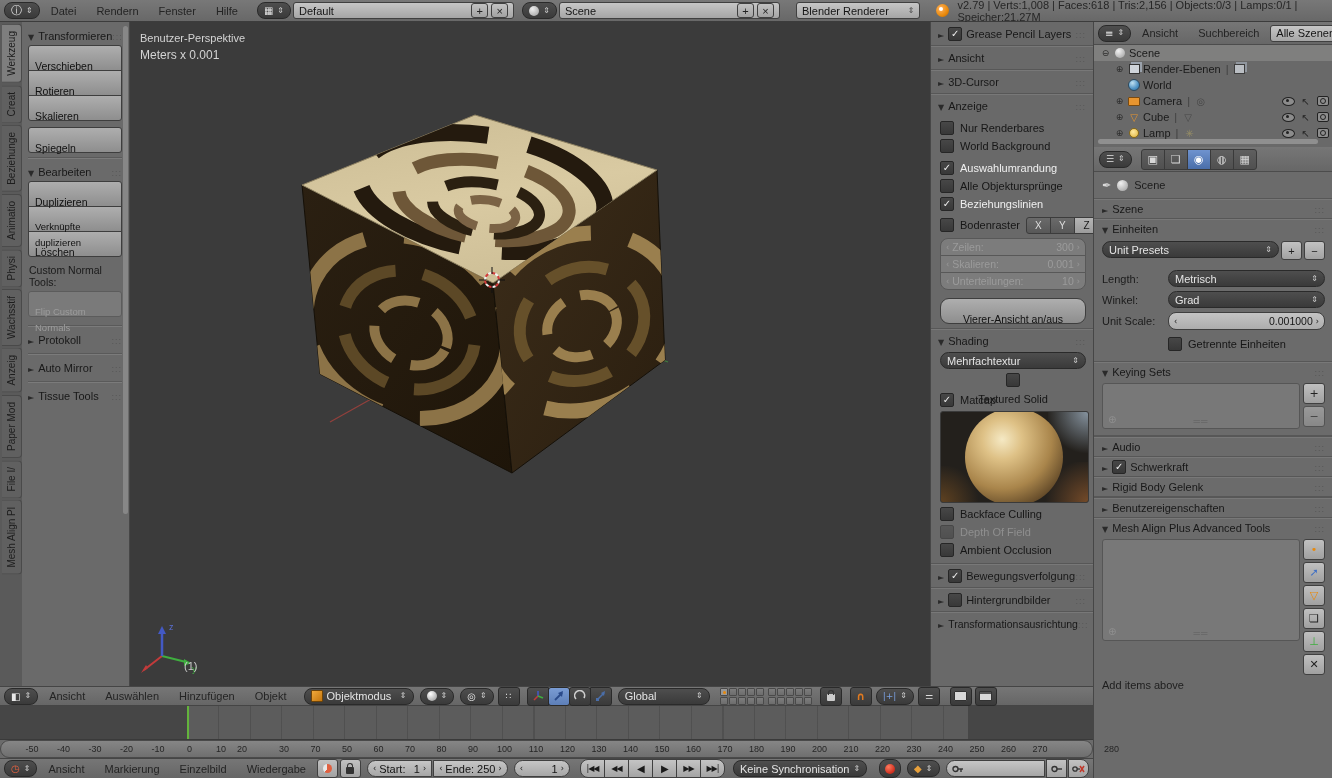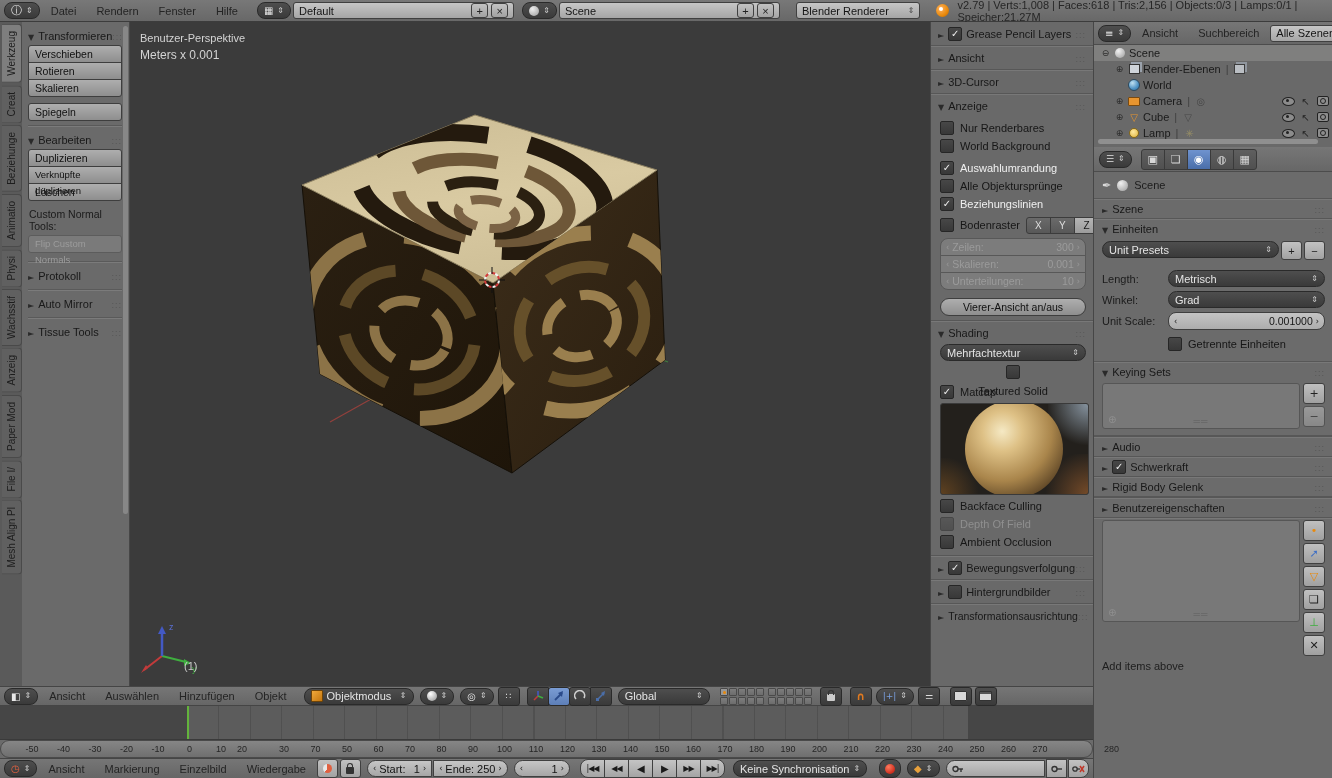--- a/index.html
+++ b/index.html
@@ -23,21 +23,21 @@
   .panel-hdr .t{flex:1;margin-left:4px;}
   .arr-d::before{content:"▼";font-size:8px;color:#2a2a2a;font-family:"DejaVu Sans",sans-serif;}
   .arr-r::before{content:"►";font-size:8px;color:#2a2a2a;font-family:"DejaVu Sans",sans-serif;}
   .dots::after{content:":::";letter-spacing:1px;color:#575757;font-size:9px;}
   .cb{width:12px;height:12px;border-radius:2px;background:linear-gradient(#474747,#383838);
       border:1px solid #262626;display:inline-flex;align-items:center;justify-content:center;flex:none;}
   .cb.on::after{content:"✓";color:#eee;font-size:10px;line-height:1;font-family:"DejaVu Sans",sans-serif;}
   .cbrow{display:flex;align-items:center;gap:6px;height:18px;}
   .cbrow .lbl{color:#161616;}
   .cbrow .lbl.dis{color:#8f8f8f;}
-  .tbtn{display:block;width:100%;height:18px;line-height:16px;text-align:left;padding:0 6px;
+  .tbtn{display:block;width:100%;height:18px;line-height:16px;text-align:left;padding:12px 6px;
         background:linear-gradient(#aeaeae,#8e8e8e);border:1px solid #3e3e3e;border-radius:3px;
         color:#101010;box-sizing:border-box;font-size:10.5px;}
   .tbtn.mid{border-radius:0;margin-top:-1px;}
   .tbtn.top{border-radius:3px 3px 0 0;}
   .tbtn.bot{border-radius:0 0 3px 3px;margin-top:-1px;}
   .tbtn.dis{background:#7a7a7a;color:#9c9c9c;border-color:#5c5c5c;}
   .slider{display:flex;align-items:center;height:16px;border:1px solid #585858;border-radius:8px;
           background:#7c7c7c;color:#9b9b9b;padding:0 5px;gap:3px;font-size:10.5px;}
   .slider .v{margin-left:auto;}
   .slider.lit{background:linear-gradient(#c4c4c4,#adadad);color:#141414;border-color:#3f3f3f;}
@@ -645,20 +645,25 @@
         <span class="dots"></span>
       </div>
       <div class="np-sep" style="margin:0 -8px;"></div>
       <div class="np-sep" style="margin:0 -8px;"></div>
       <div class="panel-hdr">
         <span class="arr-r"></span>
         <span class="t">Benutzereigenschaften</span>
         <span class="dots"></span>
       </div>
       <div class="np-sep" style="margin:0 -8px;"></div>
+      <div class="panel-hdr">
+        <span class="arr-d"></span>
+        <span class="t">Mesh Align Plus Advanced Tools</span>
+        <span class="dots"></span>
+      </div>
       <div style="display:flex;gap:3px;padding:2px 0 4px;">
         <div class="listbox" style="flex:1;height:100px;">
           <span class="ghost-plus">⊕</span>
             <span class="grip">══</span>
         </div>
         <div class="side-btns">
           <span class="sbtn" style="color:#e8890c;">•</span>
           <span class="sbtn" style="color:#3f6fc4;">➚</span>
           <span class="sbtn" style="color:#e8890c;">▽</span>
           <span class="sbtn">❏</span>

